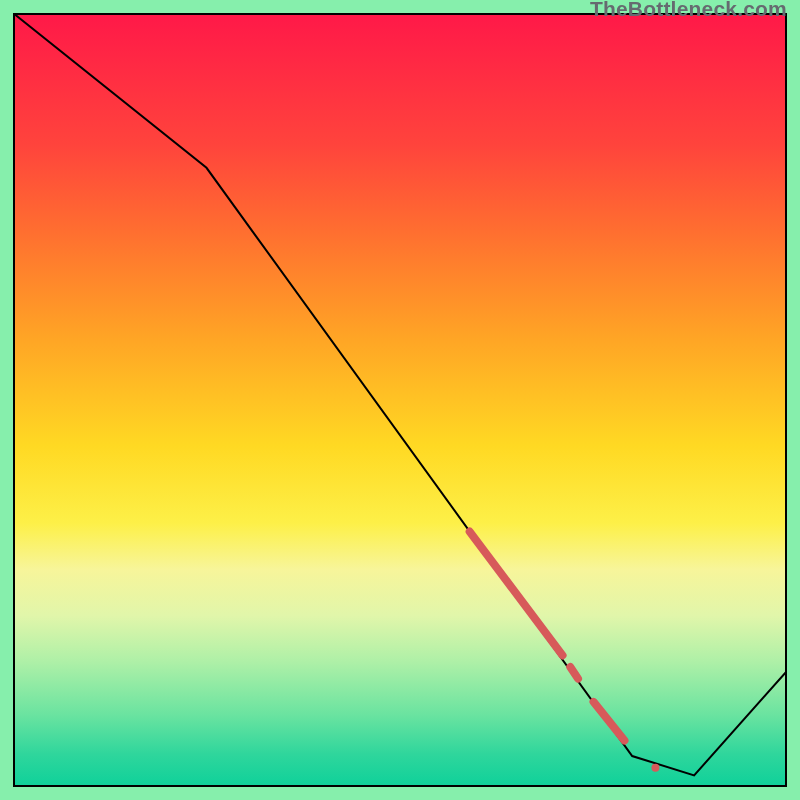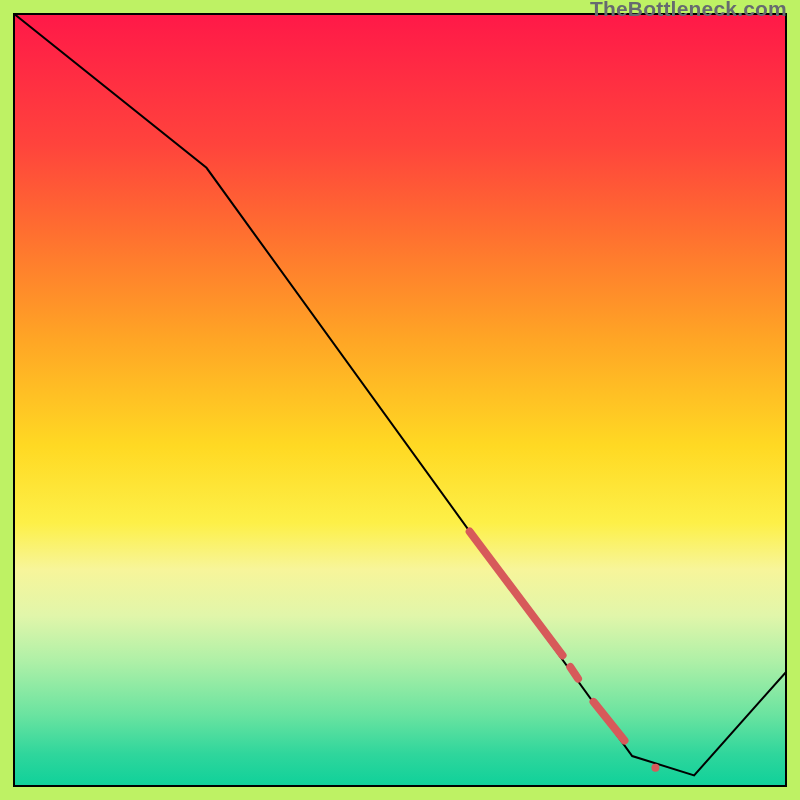--- a/index.html
+++ b/index.html
@@ -7,21 +7,21 @@
     padding: 0;
     width: 800px;
     height: 800px;
     overflow: hidden;
     background: #fff;
   }
   .chart-container {
     position: relative;
     width: 800px;
     height: 800px;
-    background: #bef264;
+    background: #86efac;
   }
   .plot-area {
     position: absolute;
     left: 13px;
     top: 13px;
     width: 774px;
     height: 774px;
     background: linear-gradient(
       to bottom,
       #ff1948 0%,

